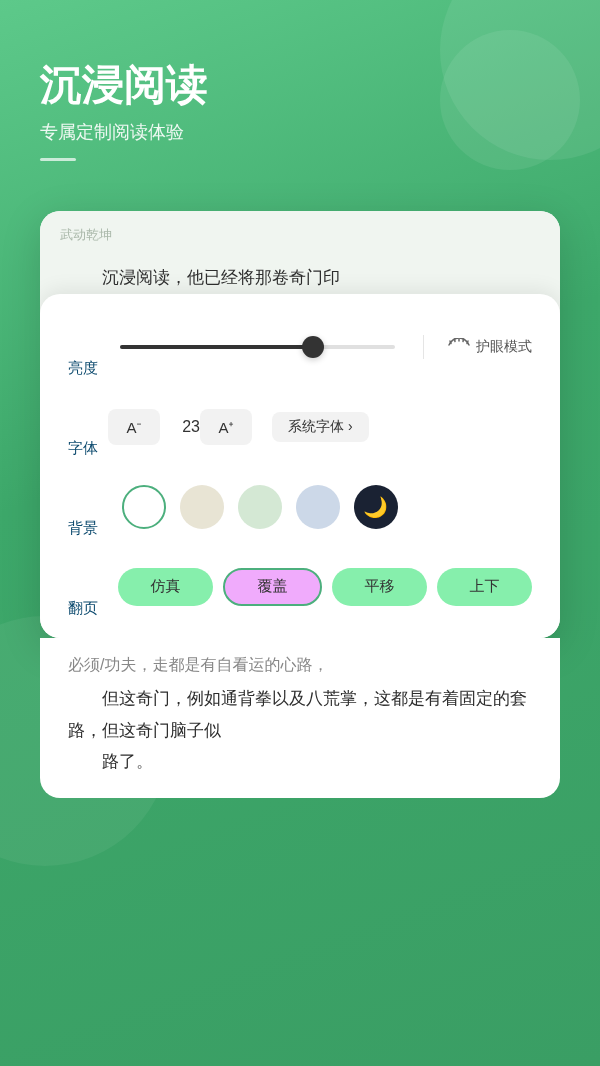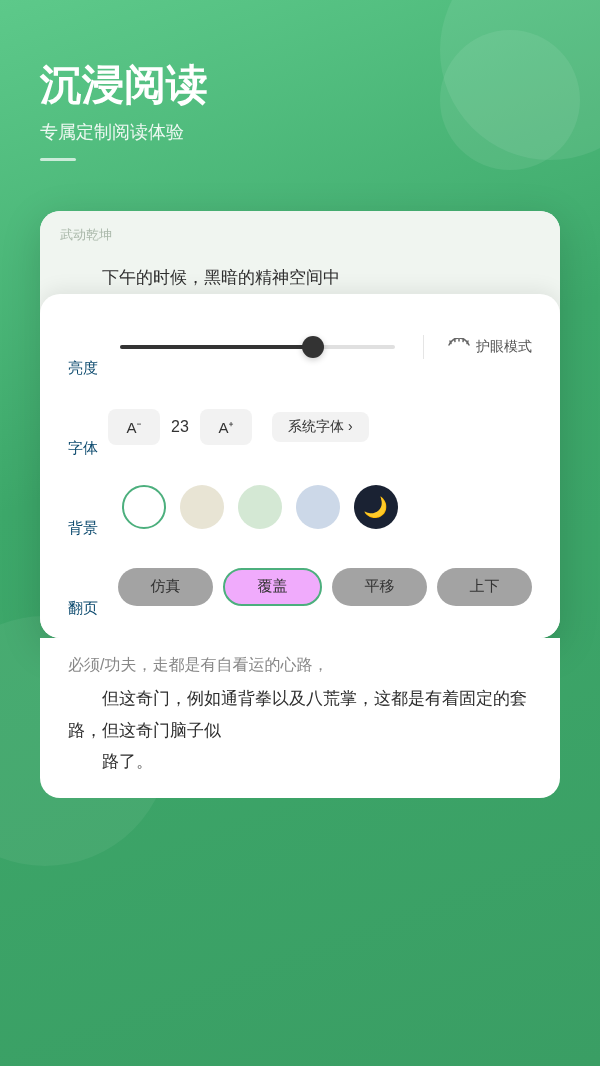--- a/index.html
+++ b/index.html
@@ -203,21 +203,21 @@
       border-radius: 8px;
       display: flex;
       align-items: center;
       justify-content: center;
       font-size: 15px;
       color: #333;
       cursor: pointer;
     }
     .font-size-val {
       width: 40px;
-      text-align: center;
+      text-align: right;
       font-size: 16px;
       color: #333;
     }
     .font-family-btn {
       margin-left: 20px;
       padding: 6px 16px;
       background: #f2f2f2;
       border-radius: 8px;
       font-size: 14px;
       color: #333;
@@ -258,21 +258,21 @@
 
     
     .pageturn-row {
       display: flex;
       align-items: center;
       gap: 10px;
     }
     .pageturn-btn {
       flex: 1;
       height: 38px;
-      background: #a3a3a3;
+      background: #86efac;
       border-radius: 20px;
       display: flex;
       align-items: center;
       justify-content: center;
       font-size: 15px;
       color: #333;
       cursor: pointer;
     }
     .pageturn-btn.active {
       background: #f0abfc;
@@ -310,21 +310,21 @@
   <div class="header-line"></div>
 </div>
 
 <div class="reader-card">
 
   <div class="book-title-bar">
     <span class="book-title-text">武动乾坤</span>
   </div>
 
   <div class="reading-content">
-    <div class="reading-paragraph-2">下午的时候，黑暗的精神空间中</div>
+    <div class="reading-paragraph-2">沉浸阅读，他已经将那卷奇门印</div>
   </div>
 
   <div class="settings-panel">
 
     <div class="settings-row">
       <span class="settings-label">亮度</span>
       <div class="brightness-slider-container">
         <div class="brightness-track-fill"></div>
         <div class="brightness-thumb"></div>
       </div>

